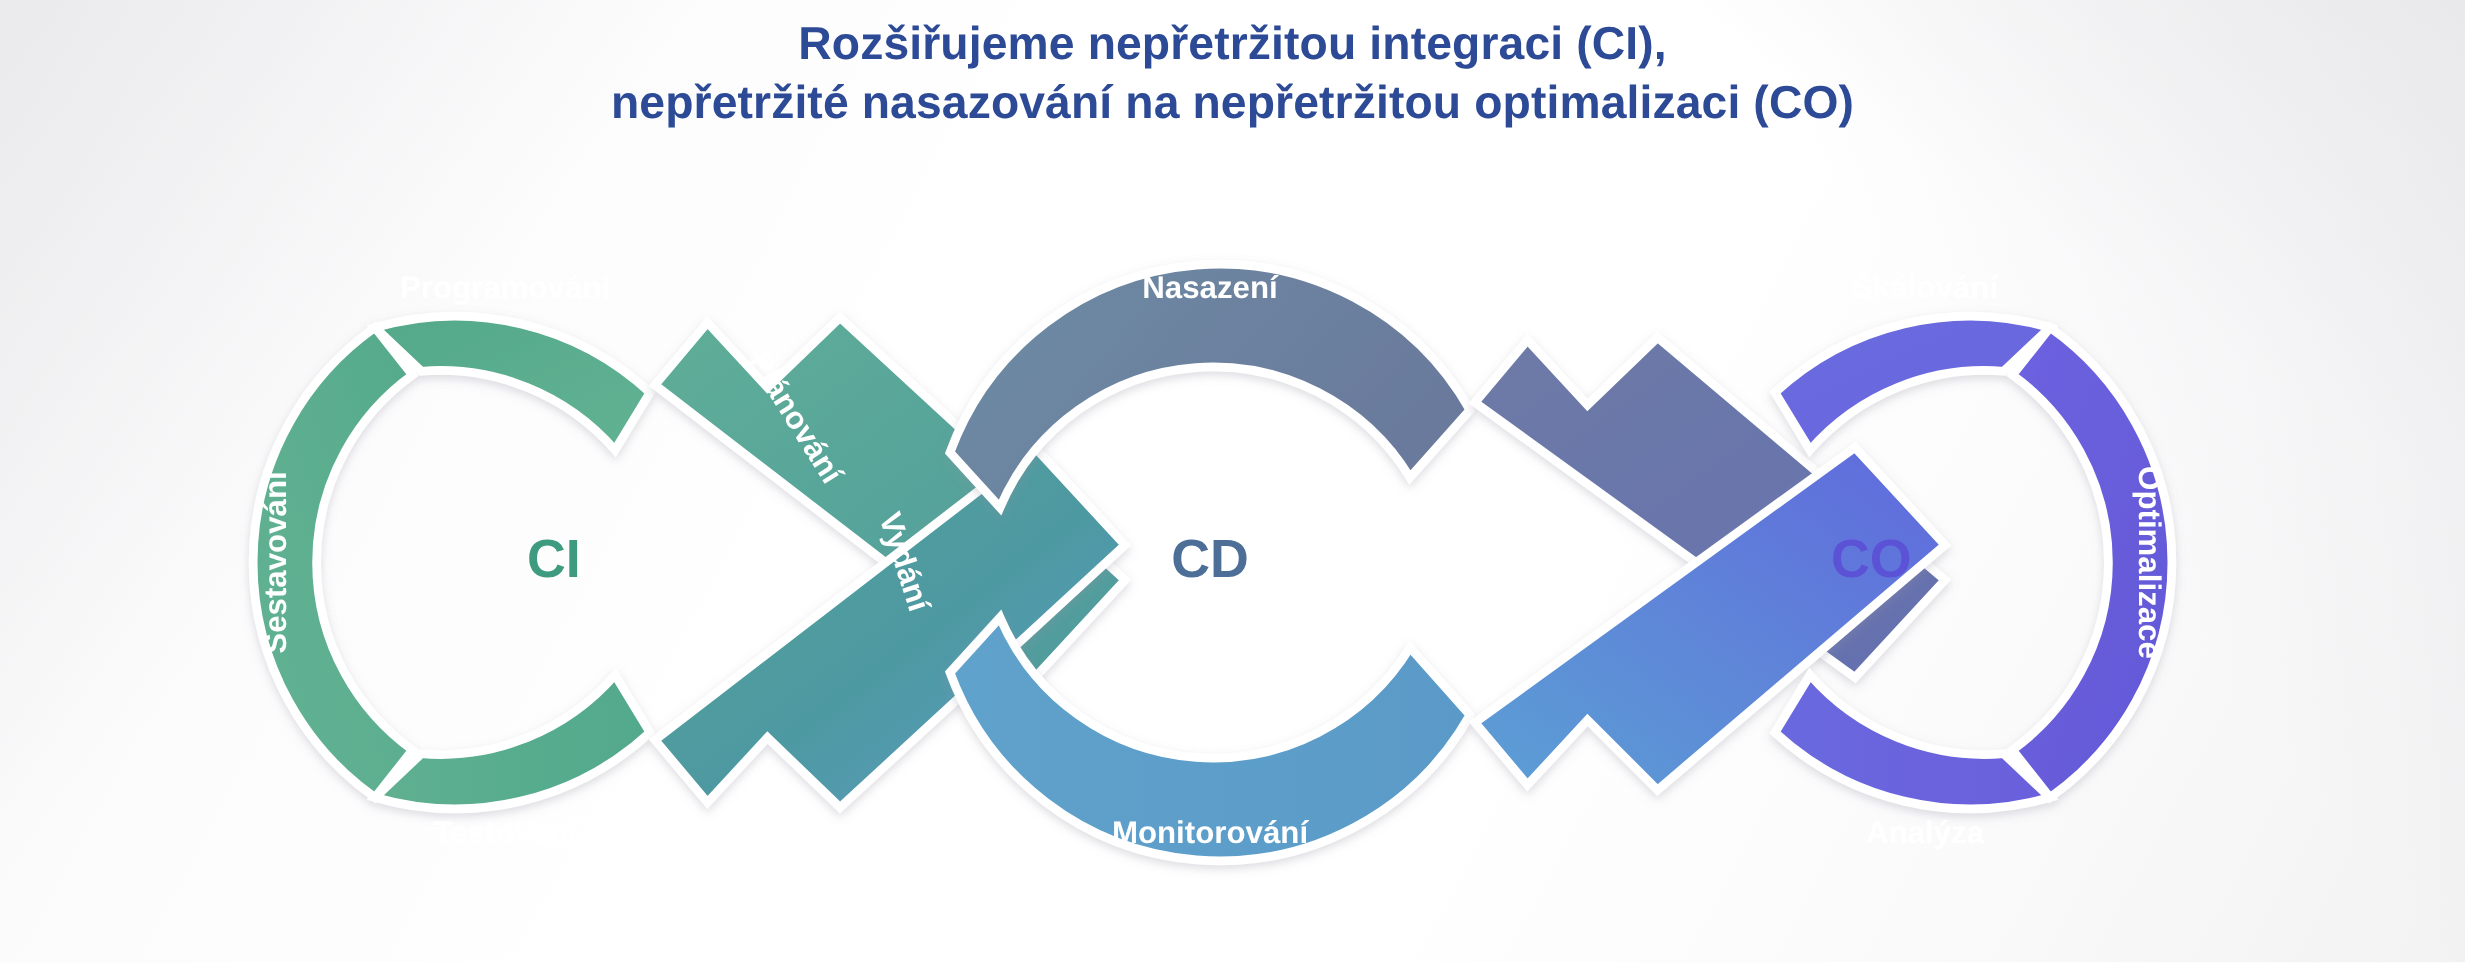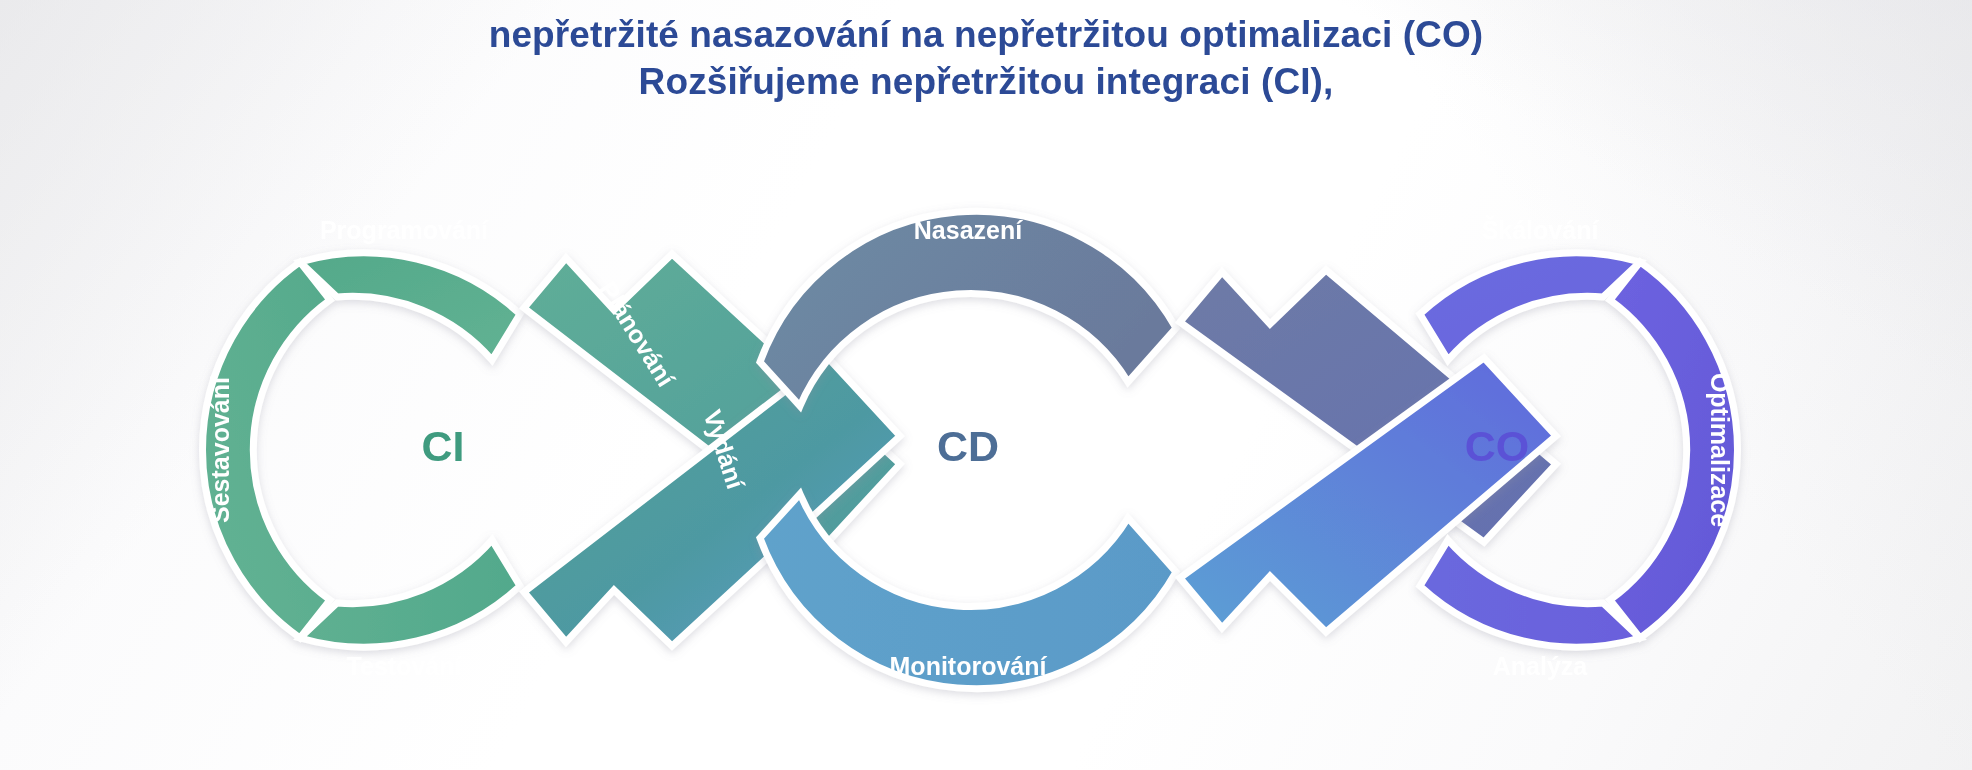--- a/index.html
+++ b/index.html
@@ -68,22 +68,22 @@
     text-anchor: middle;
     dominant-baseline: middle;
   }
 </style>
 </head>
 <body>
 
 <div id="stage">
 
   <div id="title">
+    <span class="line">Rozšiřujeme nepřetržitou integraci (CI),</span>
     <span class="line">nepřetržité nasazování na nepřetržitou optimalizaci (CO)</span>
-    <span class="line">Rozšiřujeme nepřetržitou integraci (CI),</span>
   </div>
 
   <div id="diagram">
     <svg viewBox="0 0 1972 600" xmlns="http://www.w3.org/2000/svg" aria-hidden="true">
       <defs>
 
         <linearGradient id="gCIa" x1="0" y1="0" x2="1" y2="1">
           <stop offset="0" stop-color="#54a98a"></stop>
             <stop offset="1" stop-color="#61b293"></stop>
         </linearGradient>

